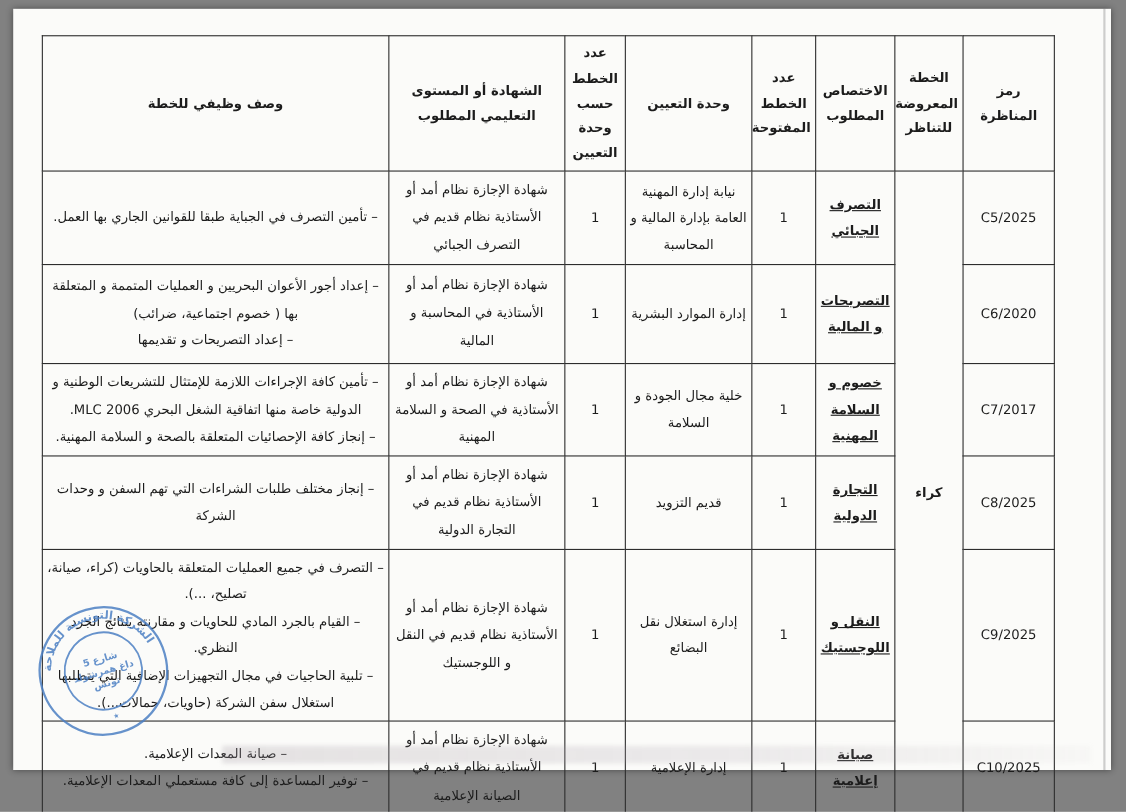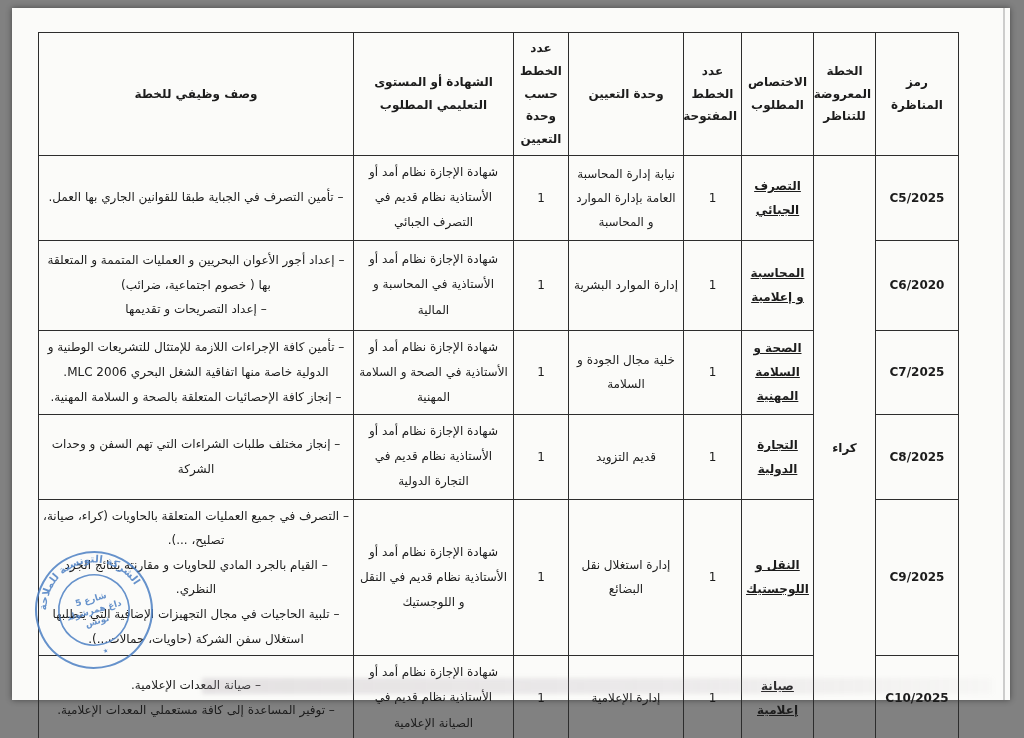--- a/index.html
+++ b/index.html
@@ -37,21 +37,21 @@
     text-align:center;
     font-size:12px;
     padding:4px 4px;
     overflow:hidden;
   }
   th{font-weight:bold;line-height:1.9;font-size:12px;}
   tr.hrow{height:72px;}
   tr.r0{height:83px;} tr.r1{height:90px;} tr.r2{height:72px;}
   tr.r3{height:62px;} tr.r4{height:88px;} tr.r5{height:56px;}
   tr.r6{height:116px;}
-  td.code{font-weight:bold;font-size:12.5px;font-family:"DejaVu Sans",sans-serif;direction:ltr;}
+  td.code{font-weight:normal;font-size:12.5px;font-family:"DejaVu Sans",sans-serif;direction:ltr;}
   td.grade{font-weight:bold;font-size:13px;line-height:2;}
   td.spec{font-weight:bold;line-height:2;text-decoration:underline;}
   td.num{font-size:13.5px;}
   td.unit{line-height:2;padding:2px 6px;}
   td.degree{line-height:2.1;padding:2px 8px;}
   td.desc{
     text-align:right;line-height:2.05;
     padding:4px 12px 4px 8px;
     white-space:pre-line;
   }
@@ -95,40 +95,40 @@
       <th>عدد الخطط حسب وحدة التعيين</th>
       <th>الشهادة أو المستوى التعليمي المطلوب</th>
       <th>وصف وظيفي للخطة</th>
     </tr>
 
     <tr class="r0">
       <td class="code">C5/2025</td>
       <td class="grade" rowspan="6">كراء</td>
       <td class="spec">التصرف الجبائي</td>
       <td class="num">1</td>
-      <td class="unit">نيابة إدارة المحاسبة العامة بإدارة الموارد و المحاسبة</td>
+      <td class="unit">نيابة إدارة المهنية العامة بإدارة المالية و المحاسبة</td>
       <td class="num">1</td>
       <td class="degree">شهادة الإجازة نظام أمد أو الأستاذية نظام قديم في التصرف الجبائي</td>
       <td class="desc">– تأمين التصرف في الجباية طبقا للقوانين الجاري بها العمل.</td>
     </tr>
 
     <tr class="r1">
       <td class="code">C6/2020</td>
-      <td class="spec">المحاسبة و إعلامية</td>
+      <td class="spec">التصريحات و المالية</td>
       <td class="num">1</td>
       <td class="unit">إدارة الموارد البشرية</td>
       <td class="num">1</td>
       <td class="degree">شهادة الإجازة نظام أمد أو الأستاذية في المحاسبة و المالية</td>
       <td class="desc">– إعداد أجور الأعوان البحريين و العمليات المتممة و المتعلقة بها ( خصوم اجتماعية، ضرائب)
 – إعداد التصريحات و تقديمها</td>
     </tr>
 
     <tr class="r2">
-      <td class="code">C7/2025</td>
-      <td class="spec">الصحة و السلامة المهنية</td>
+      <td class="code">C7/2017</td>
+      <td class="spec">خصوم و السلامة المهنية</td>
       <td class="num">1</td>
       <td class="unit">خلية مجال الجودة و السلامة</td>
       <td class="num">1</td>
       <td class="degree">شهادة الإجازة نظام أمد أو الأستاذية في الصحة و السلامة المهنية</td>
       <td class="desc">– تأمين كافة الإجراءات اللازمة للإمتثال للتشريعات الوطنية و الدولية خاصة منها اتفاقية الشغل البحري MLC 2006.
 – إنجاز كافة الإحصائيات المتعلقة بالصحة و السلامة المهنية.</td>
     </tr>
 
     <tr class="r3">
       <td class="code">C8/2025</td>

